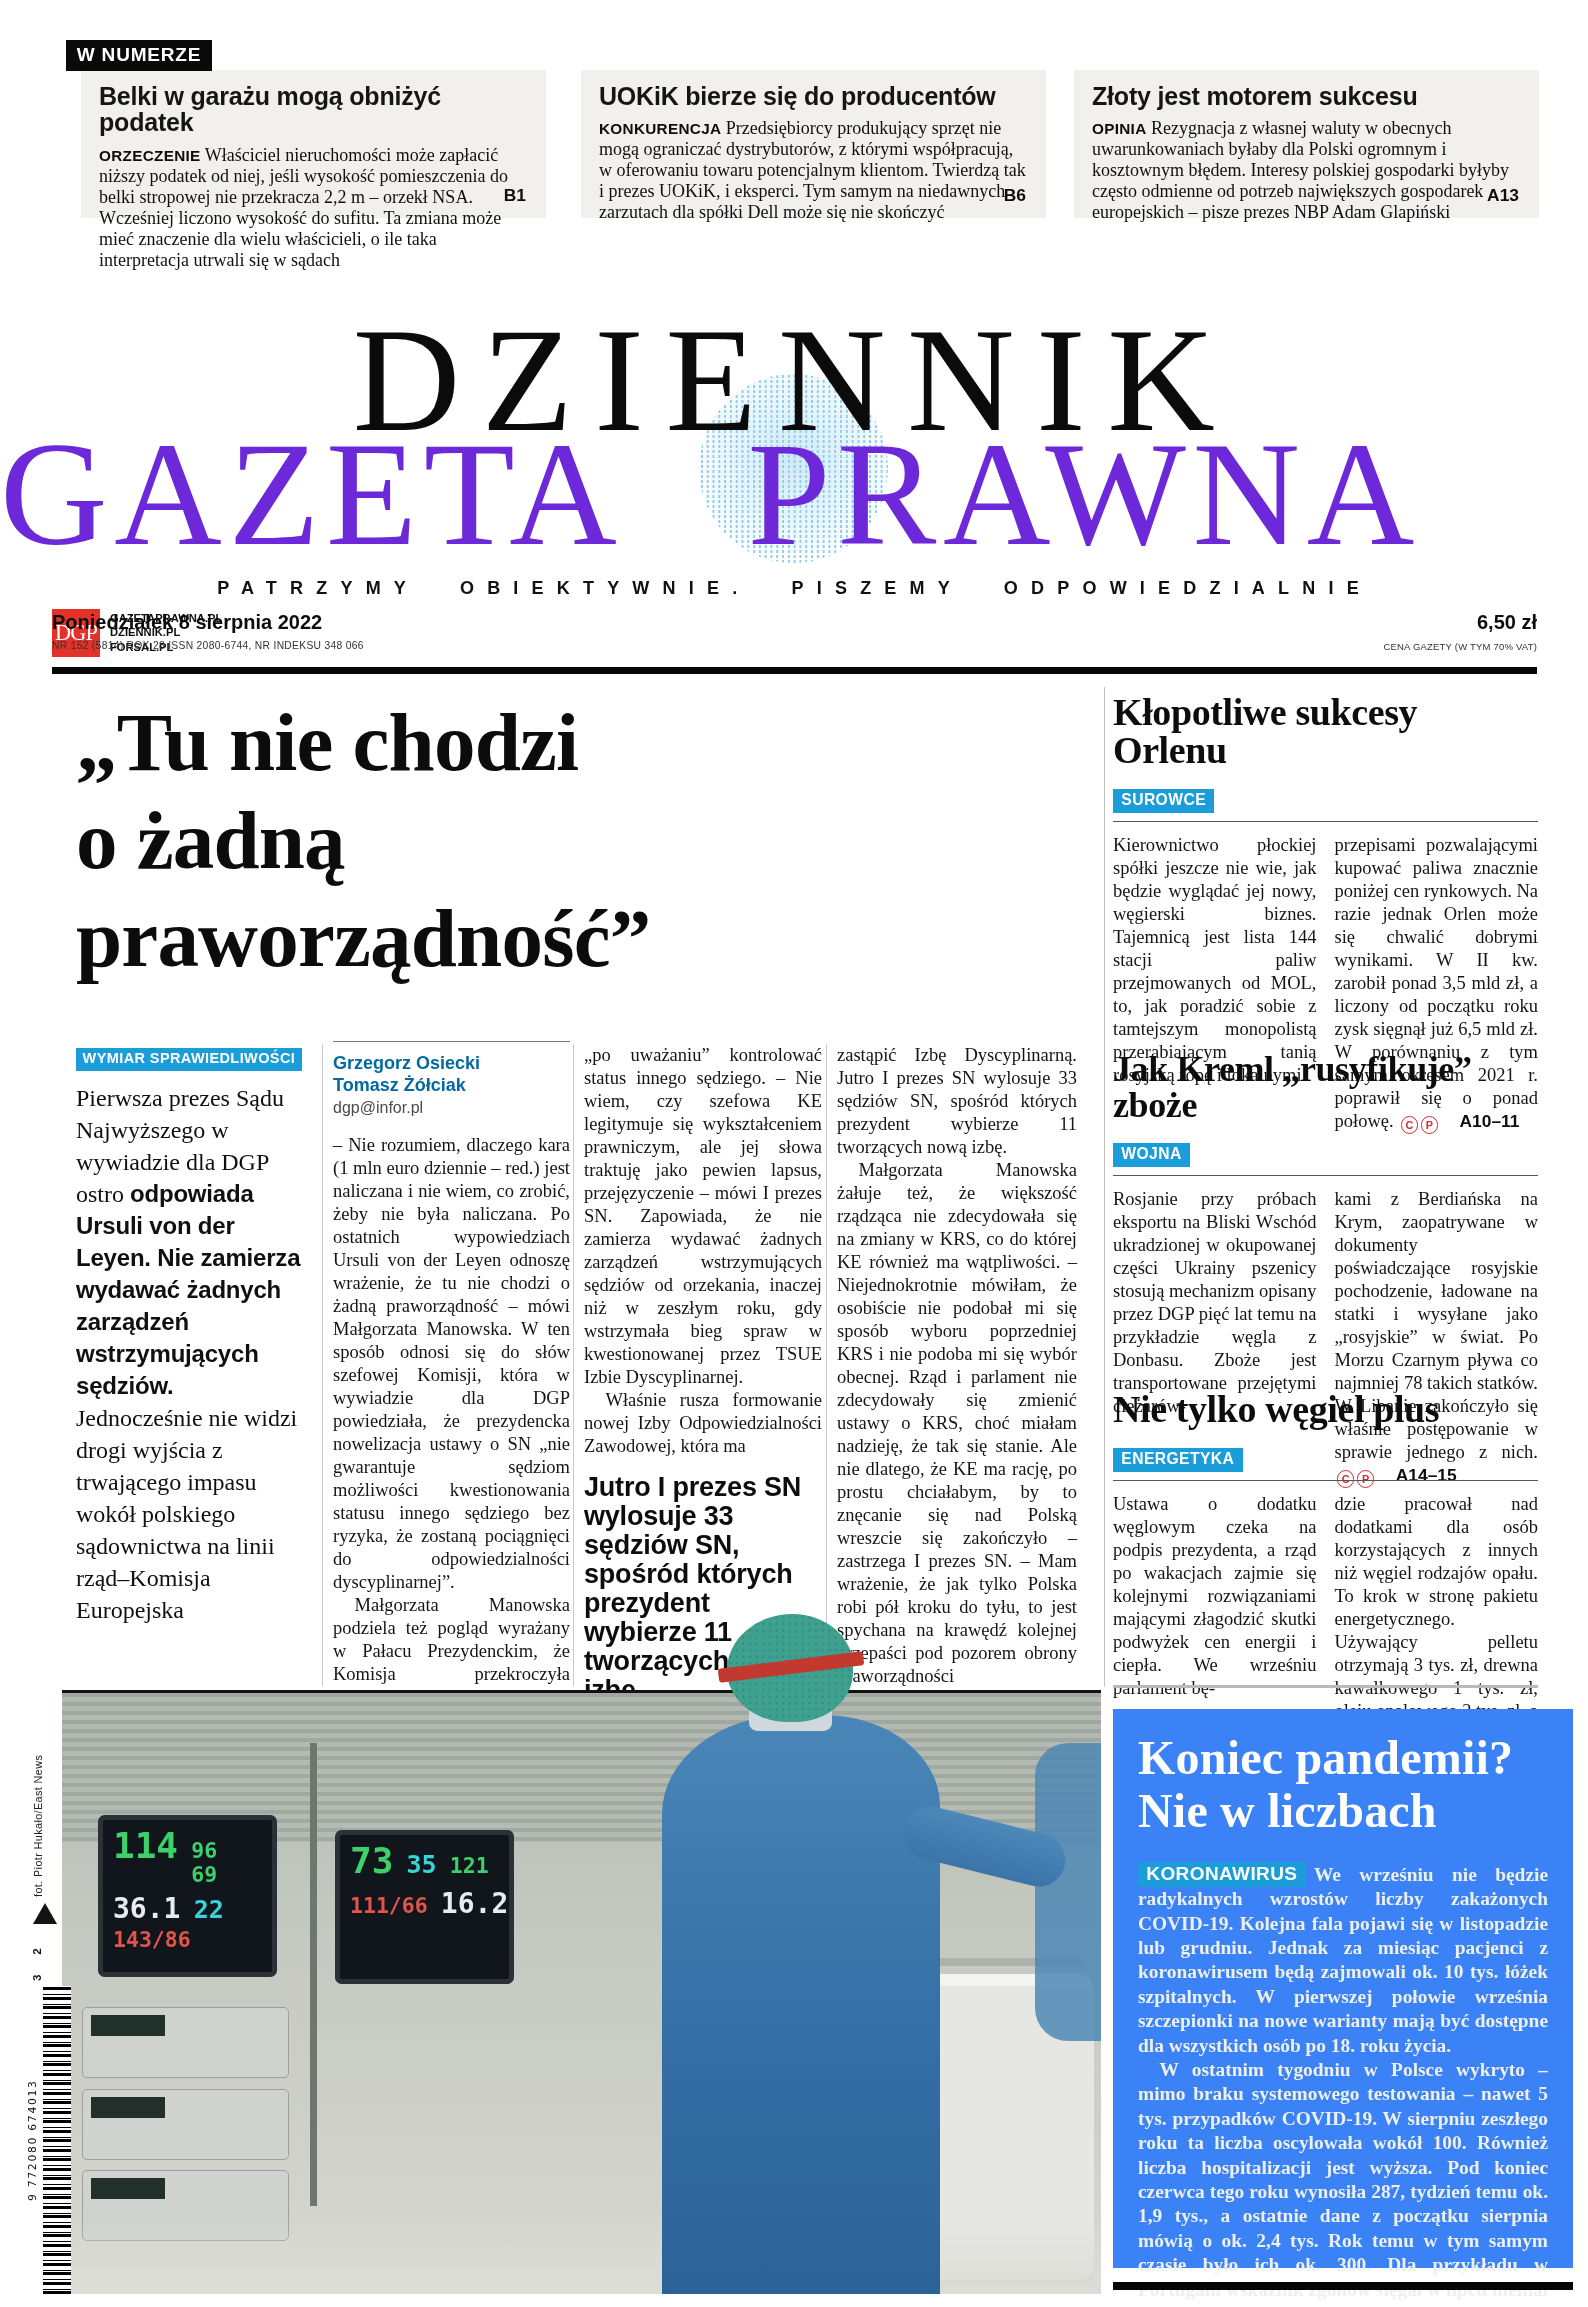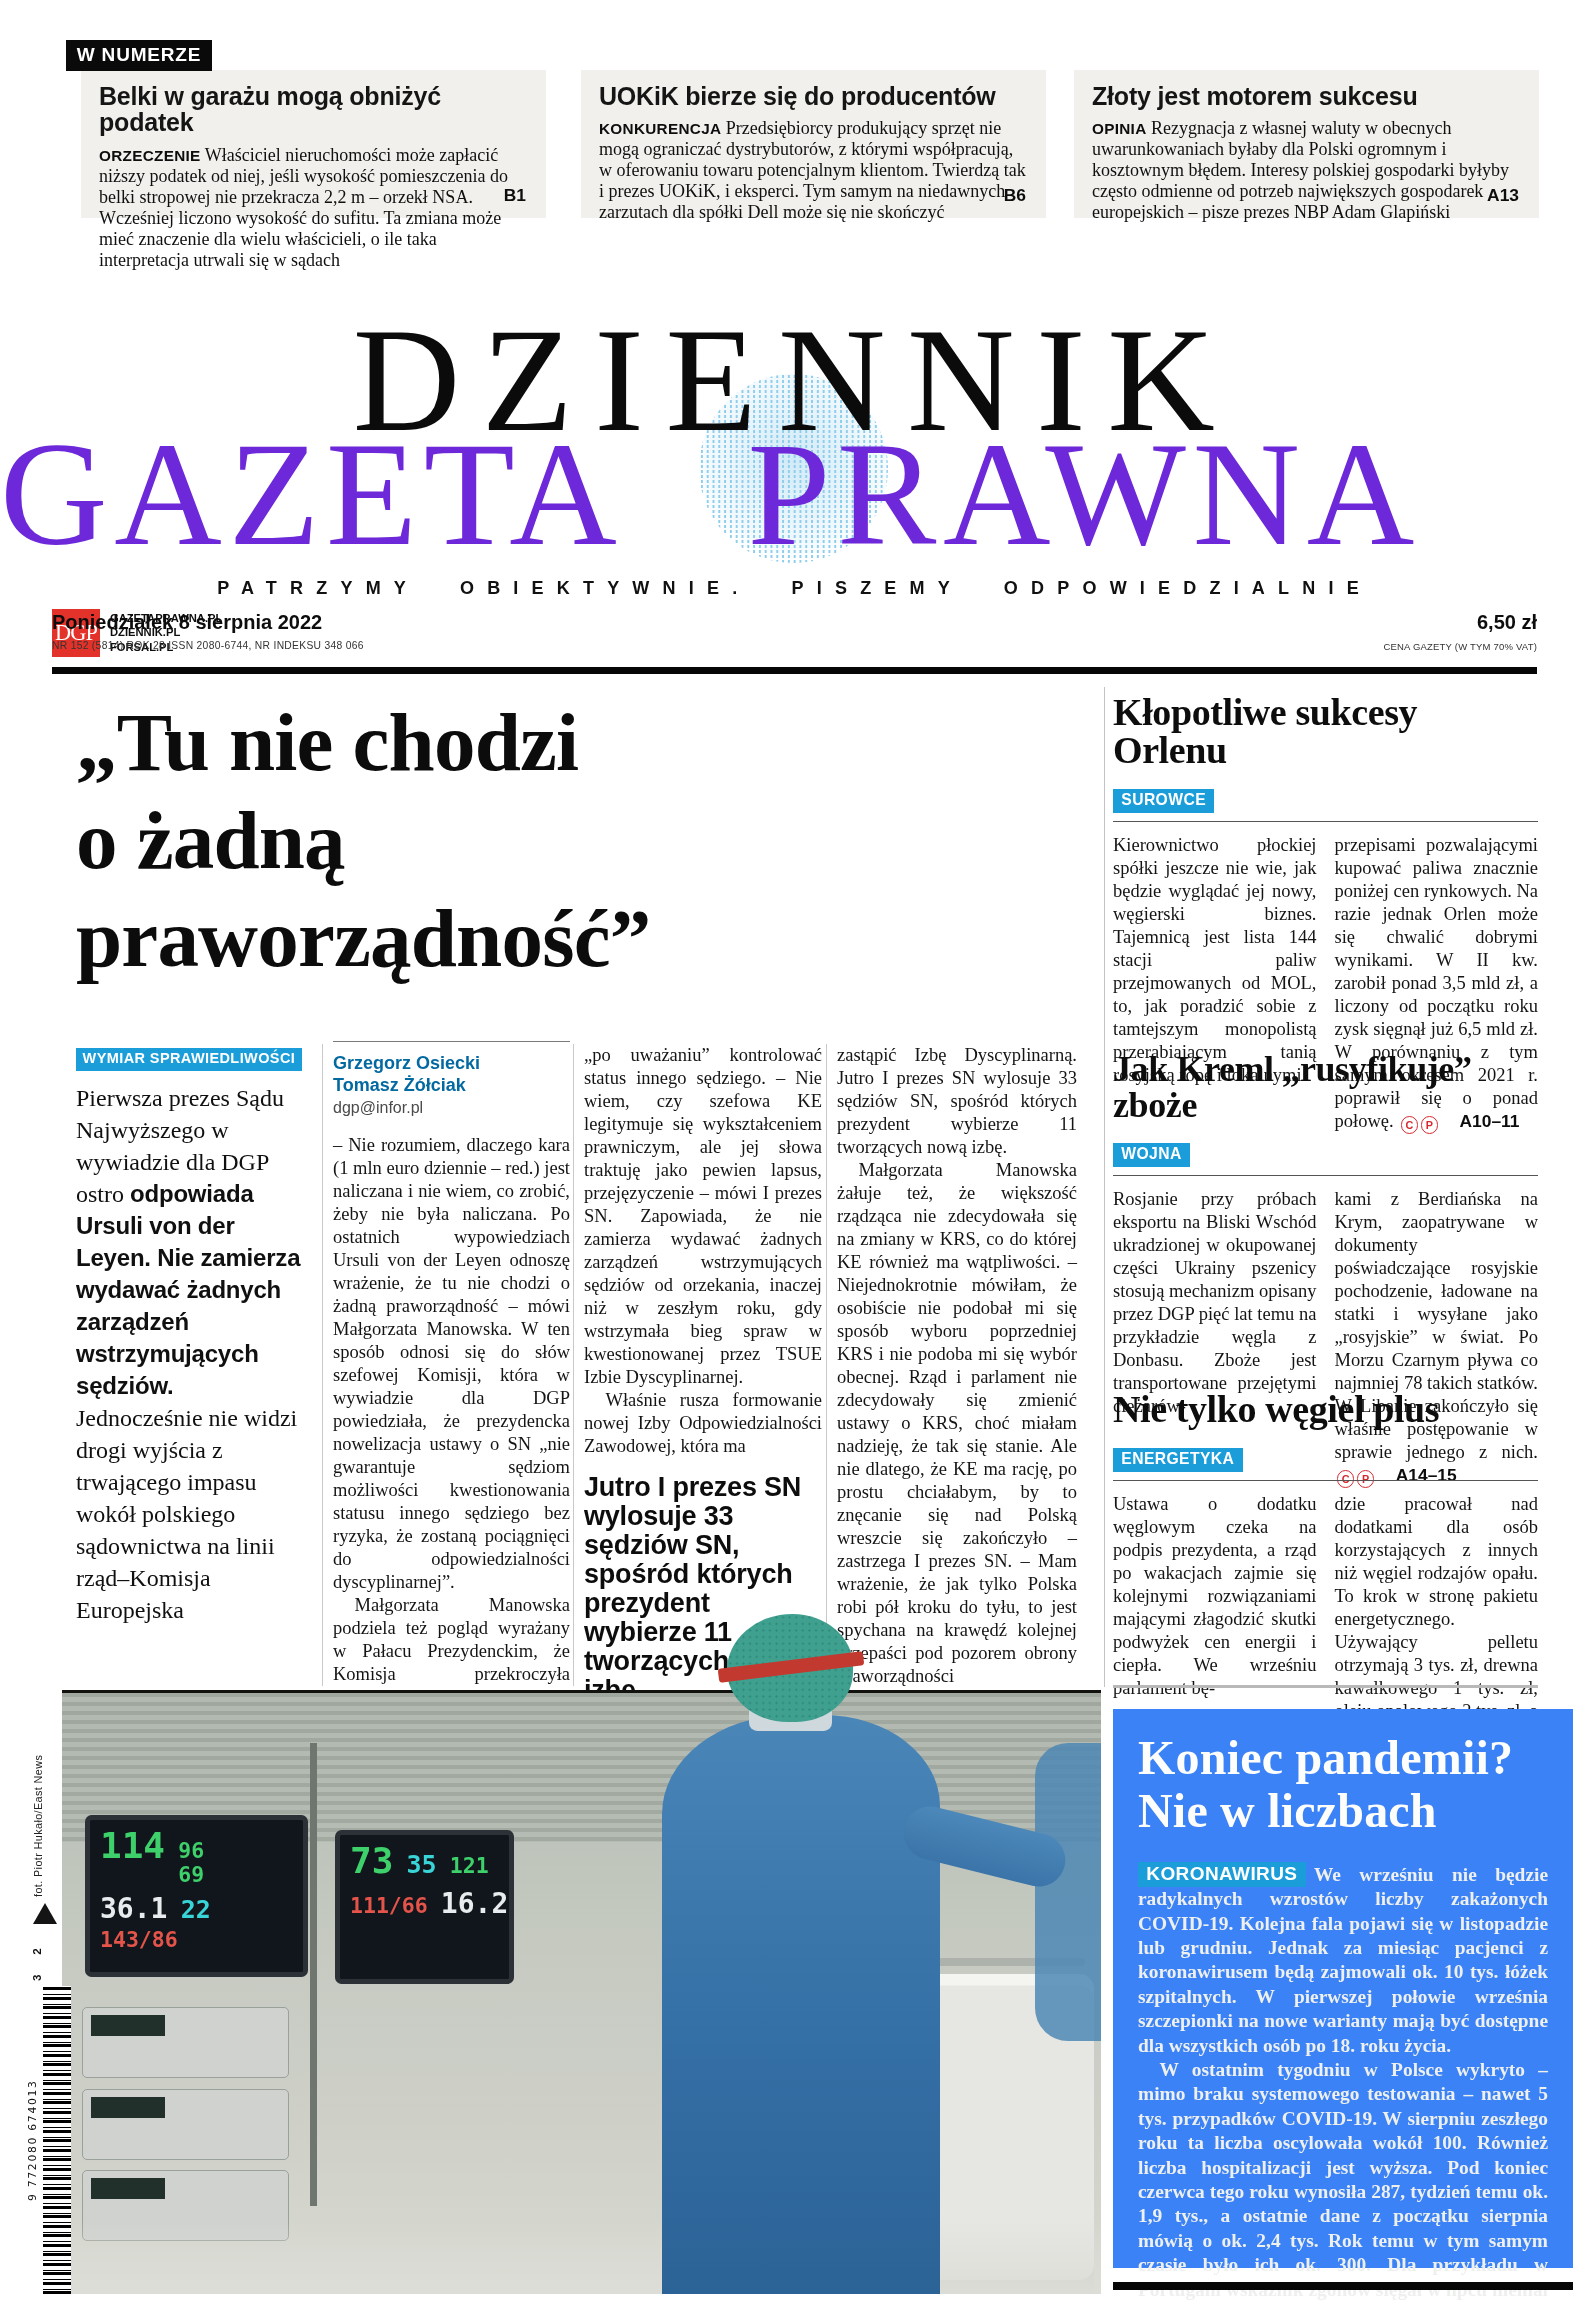--- a/index.html
+++ b/index.html
@@ -254,21 +254,21 @@
     <div class="cols2" style="margin-top:11.6px">
       <p class="c body-serif">Ustawa o dodatku węglowym czeka na podpis prezydenta, a rząd po wakacjach zajmie się kolejnymi rozwiązaniami mającymi złagodzić skutki podwyżek cen energii i ciepła. We wrześniu parlament bę-</p>
       <p class="c body-serif"><span>dzie pracował nad dodatkami dla osób korzystających z innych niż węgiel rodzajów opału. To krok w stronę pakietu energetycznego. Używający pelletu otrzymają 3 tys. zł, drewna kawałkowego 1 tys. zł, oleju opałowego 2 tys. zł, a LPG 500 zł. </span><span class="cp"><b>C</b><b>P</b></span><span class="ref-inline">A7</span></p>
     </div>
   </section>
   <div class="gray-rule" style="left:1113px; top:1685px; width:425px; height:2.5px"></div>
 
   <div class="photo">
     <div class="blinds"></div>
     <div class="pole" style="left:248px; top:50px; height:463px"></div>
-    <div class="monitor" style="left:23px; top:122px; width:223px; height:162px">
+    <div class="monitor" style="left:36px; top:122px; width:179px; height:162px">
       <div class="row">
         <span class="m-green">114</span>
         <span class="m-green-s"><span>96</span><br><span>69</span></span>
       </div>
       <div class="row" style="margin-top:5px">
         <span class="m-white">36.1</span>
         <span class="m-cyan">22</span>
       </div>
       <div class="m-red">143/86</div>
     </div>

